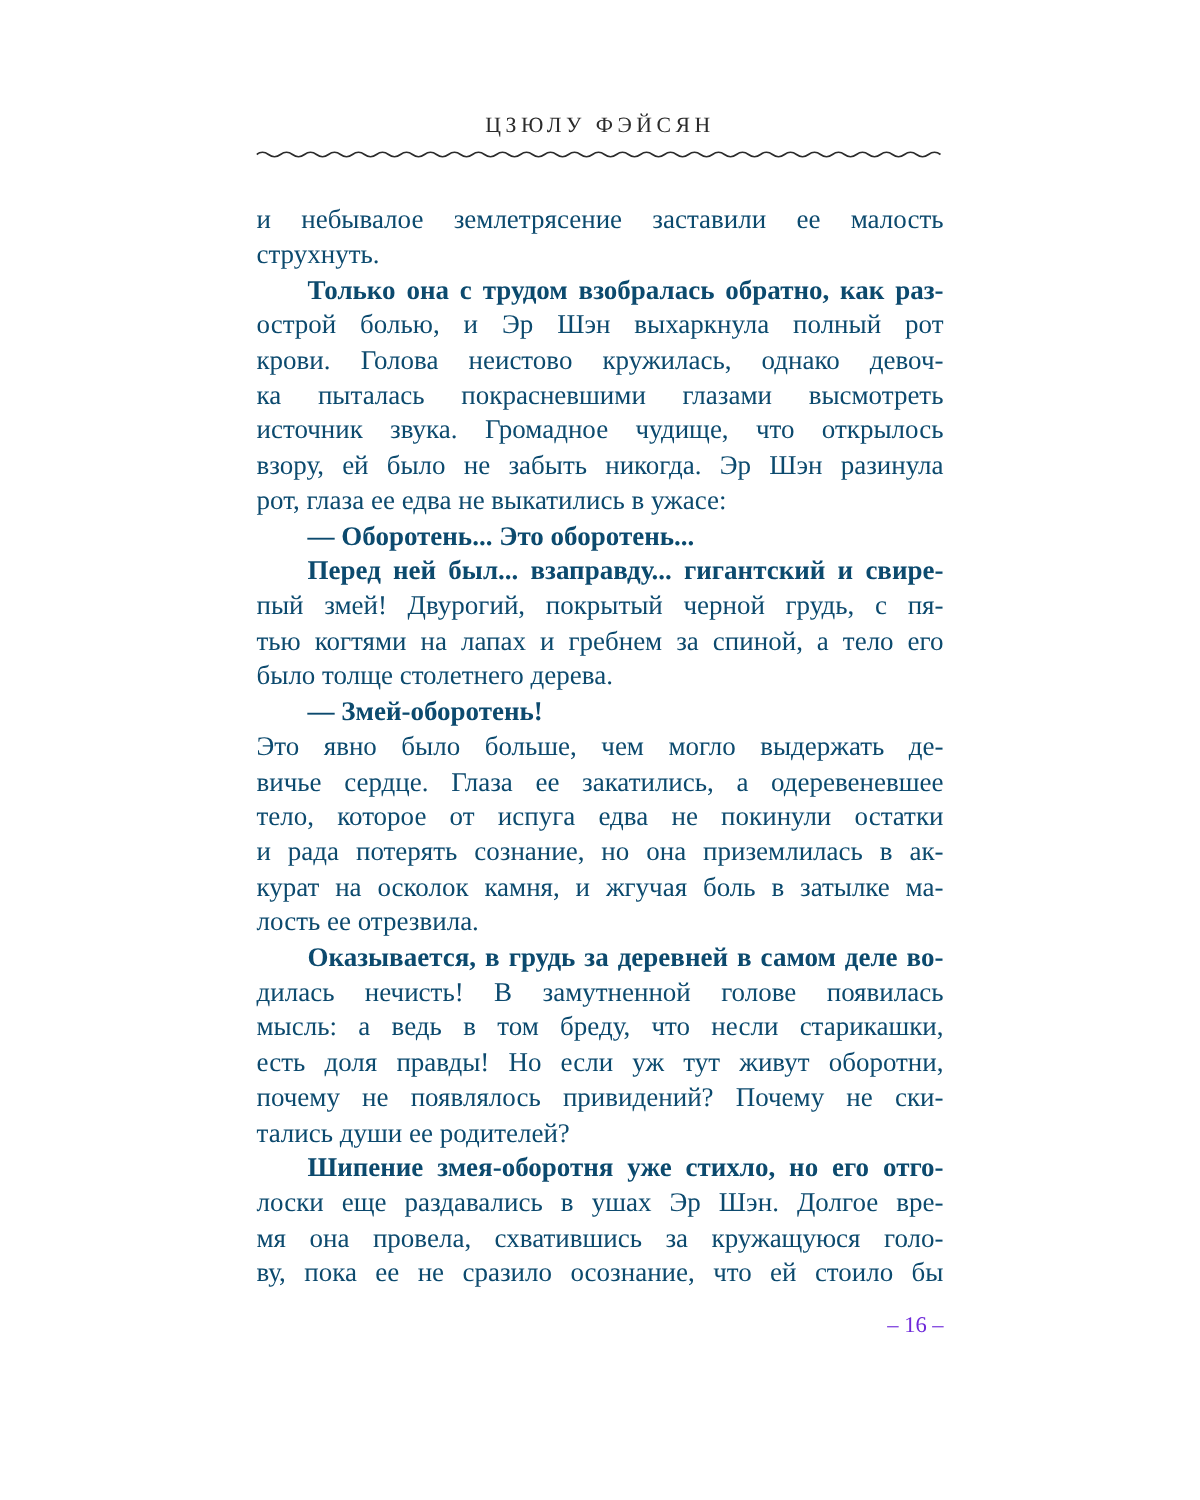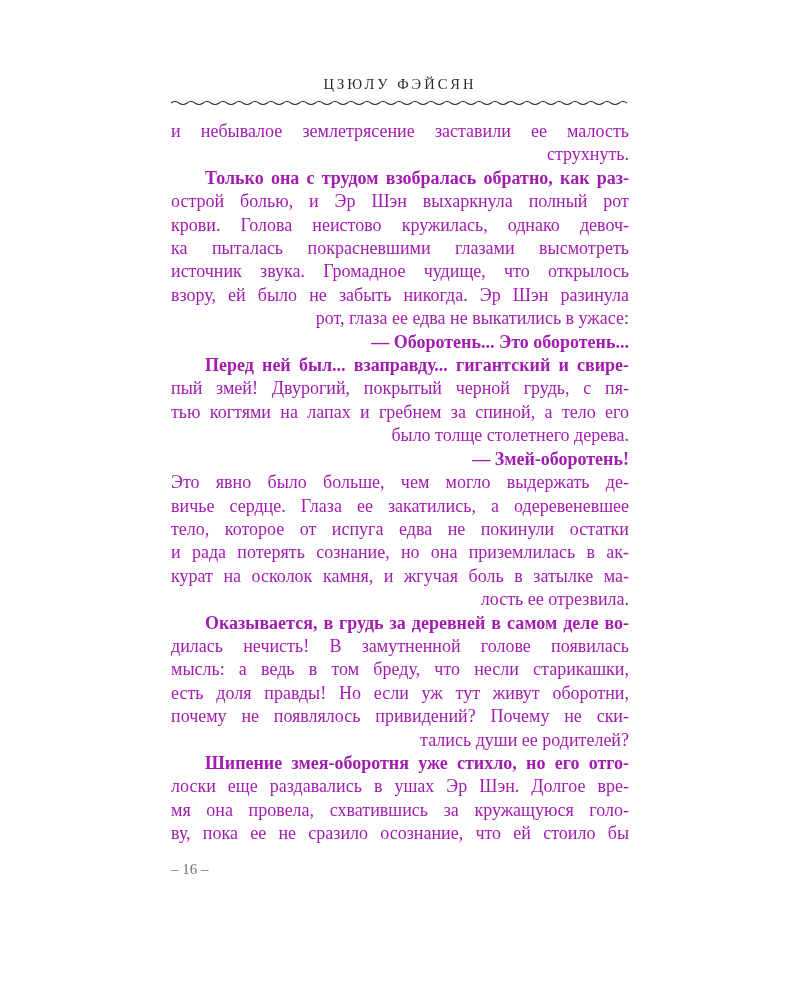--- a/index.html
+++ b/index.html
@@ -31,43 +31,43 @@
   }
   .divider-wrap {
     width: 458px;
     margin: 6px auto 0;
     height: 8px;
     line-height: 0;
     text-align: center;
   }
   .text-block {
     width: 458px;
-    margin: 13px auto 0;
+    margin: 28px auto 0;
     font-size: 18px;
     line-height: 23.4px;
-    color: #a21caf;
+    color: #0c4a6e;
   }
   .line {
-    text-align: right;
+    text-align: left;
     min-height: 23.4px;
   }
   .line.just {
     text-align: justify;
     text-align-last: justify;
   }
   .line.indent {
     text-indent: 34px;
     font-weight: bold;
   }
   .footer {
     width: 458px;
     margin: 15px auto 0;
-    text-align: left;
+    text-align: right;
     font-size: 15px;
-    color: #737373;
+    color: #6d28d9;
   }
 </style>
 </head>
 <body>
 
 <div class="page">
 
   <div class="running-header">
     <div class="title">ЦЗЮЛУ ФЭЙСЯН</div>
   </div>

